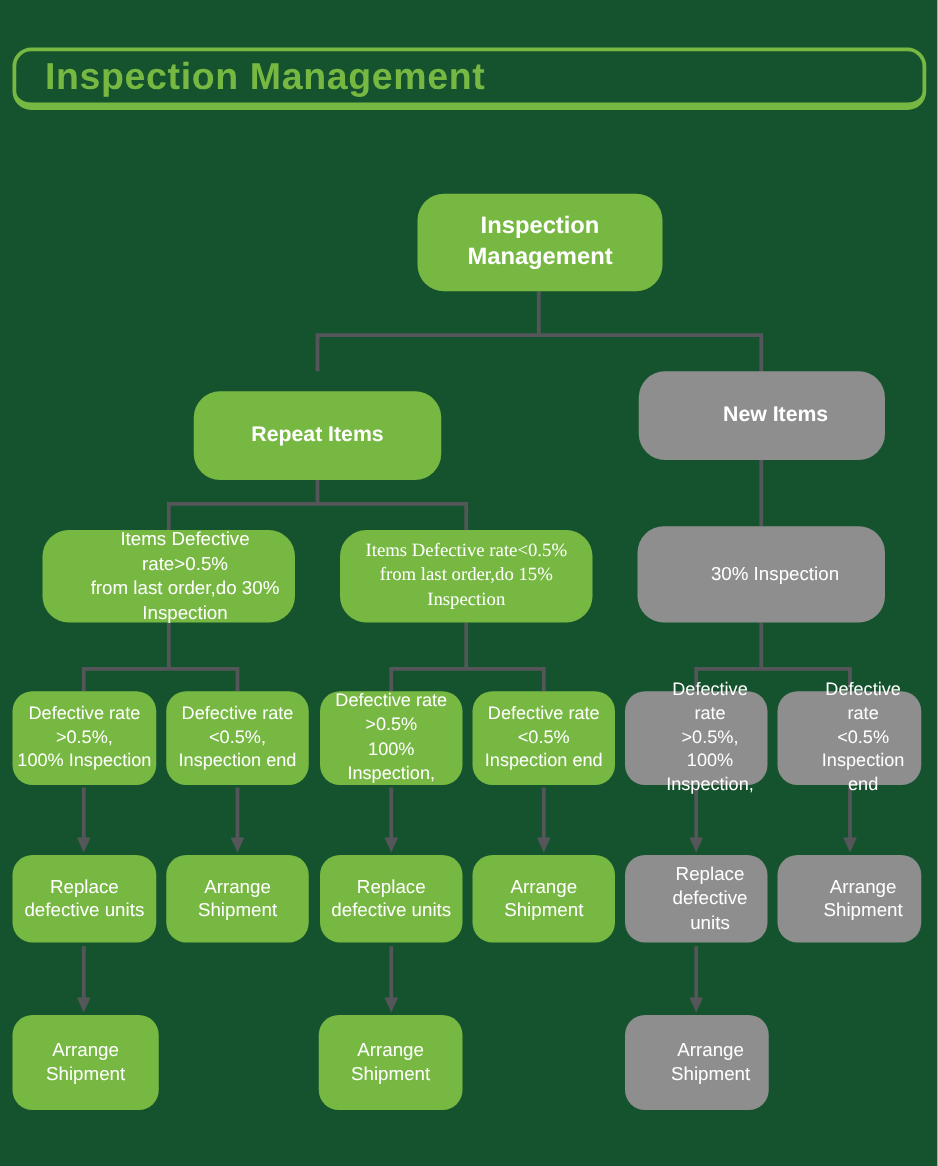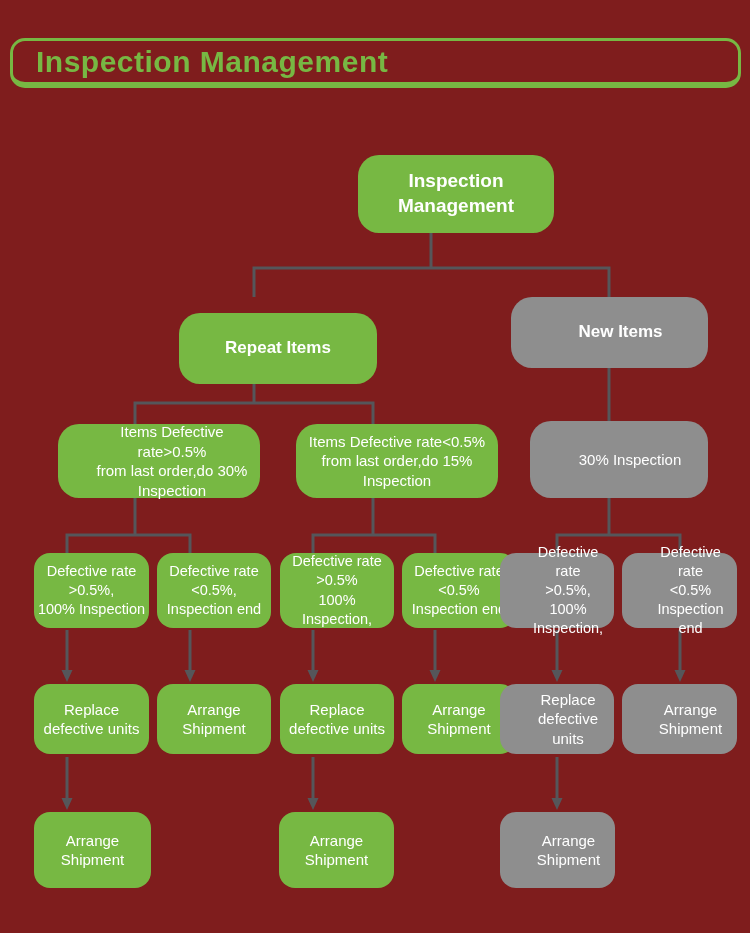--- a/index.html
+++ b/index.html
@@ -1,20 +1,20 @@
 <!DOCTYPE html>
 <html style="--green: #77B843; --gray: #8E8E8E; --line: #55565A;"><head>
 <meta charset="utf-8">
 <style>
   html, body { margin: 0; padding: 0; background: #ffffff; }
   #canvas {
     position: relative;
     width: 750px;
     height: 933px;
-    background: #7f1d1d;
+    background: #14532d;
     font-family: "Liberation Sans", "DejaVu Sans", sans-serif;
     overflow: hidden;
   }
   
   .header-box {
     position: absolute;
     left: 10px; top: 38px;
     width: 725px; height: 41px;
     border: 3px solid var(--green);
     border-bottom-width: 6px;
@@ -39,21 +39,21 @@
     align-items: center;
     justify-content: center;
     text-align: center;
     white-space: pre-line;
     line-height: 1.3;
     border-radius: 16px;
     box-sizing: border-box;
     padding: 2px;
   }
   .node.big { border-radius: 21px; }
-  .green { background: var(--green); margin-left: 24px; }
+  .green { background: var(--green); }
   .gray  { background: var(--gray); padding-left: 24px; }
   .bold  { font-weight: bold; }
   .fs19 { font-size: 19px; }
   .fs17 { font-size: 17px; }
   .fs15 { font-size: 15px; }
   .fs14 { font-size: 14.5px; line-height: 1.32; }
   
   #connector-layer {
     position: absolute;
     left: 0; top: 0;
@@ -124,24 +124,24 @@
 
   <div class="node big green bold fs19" style="left:334px; top:155px; width:196px; height:78px;">Inspection
 Management</div>
 
   <div class="node big green bold fs17" style="left:155px; top:313px; width:198px; height:71px;">Repeat Items</div>
   <div class="node big gray bold fs17" style="left:511px; top:297px; width:197px; height:71px;">New Items</div>
 
   <div class="node big green fs15" style="left:34px; top:424px; width:202px; height:74px;padding-left:28px;">Items Defective rate&gt;0.5%
 from last order,do 30%
 Inspection</div>
-  <div class="node big green fs15" style="left:272px; top:424px; width:202px; height:74px;">Items Defective rate&lt;0.5%
+  <div class="node big green fs15" style="left:272px; top:424px; width:202px; height:74px;font-family:Liberation Serif, serif;">Items Defective rate&lt;0.5%
 from last order,do 15%
 Inspection</div>
-  <div class="node big gray fs15" style="left:510px; top:421px; width:178px; height:77px;margin-left:20px;">30% Inspection</div>
+  <div class="node big gray fs15" style="left:510px; top:421px; width:198px; height:77px;">30% Inspection</div>
 
   <div class="node green fs14" style="left:10px; top:553px; width:115px; height:75px;">Defective rate
 &gt;0.5%,
 100% Inspection</div>
   <div class="node green fs14" style="left:133px; top:553px; width:114px; height:75px;">Defective rate
 &lt;0.5%,
 Inspection end</div>
   <div class="node green fs14" style="left:256px; top:553px; width:114px; height:75px;">Defective rate
 &gt;0.5%
 100% Inspection,</div>

